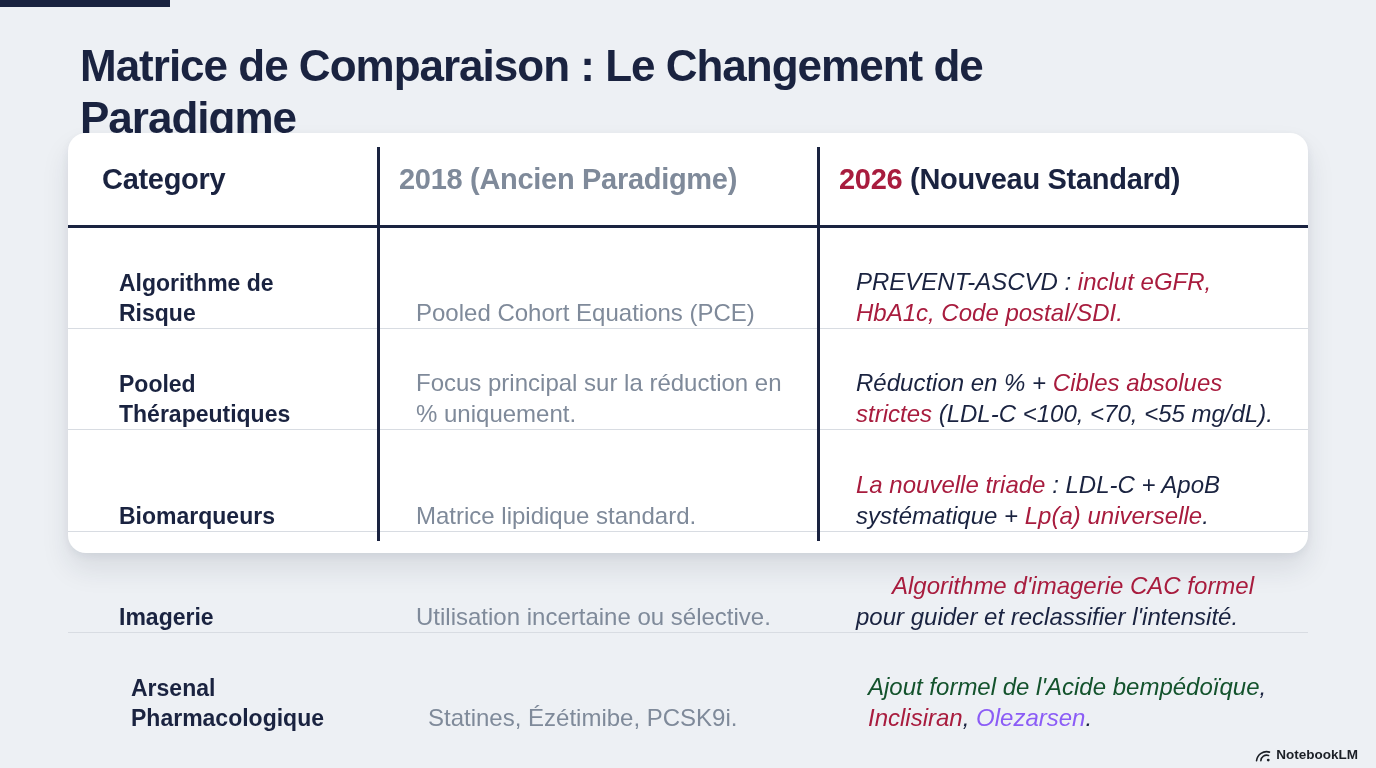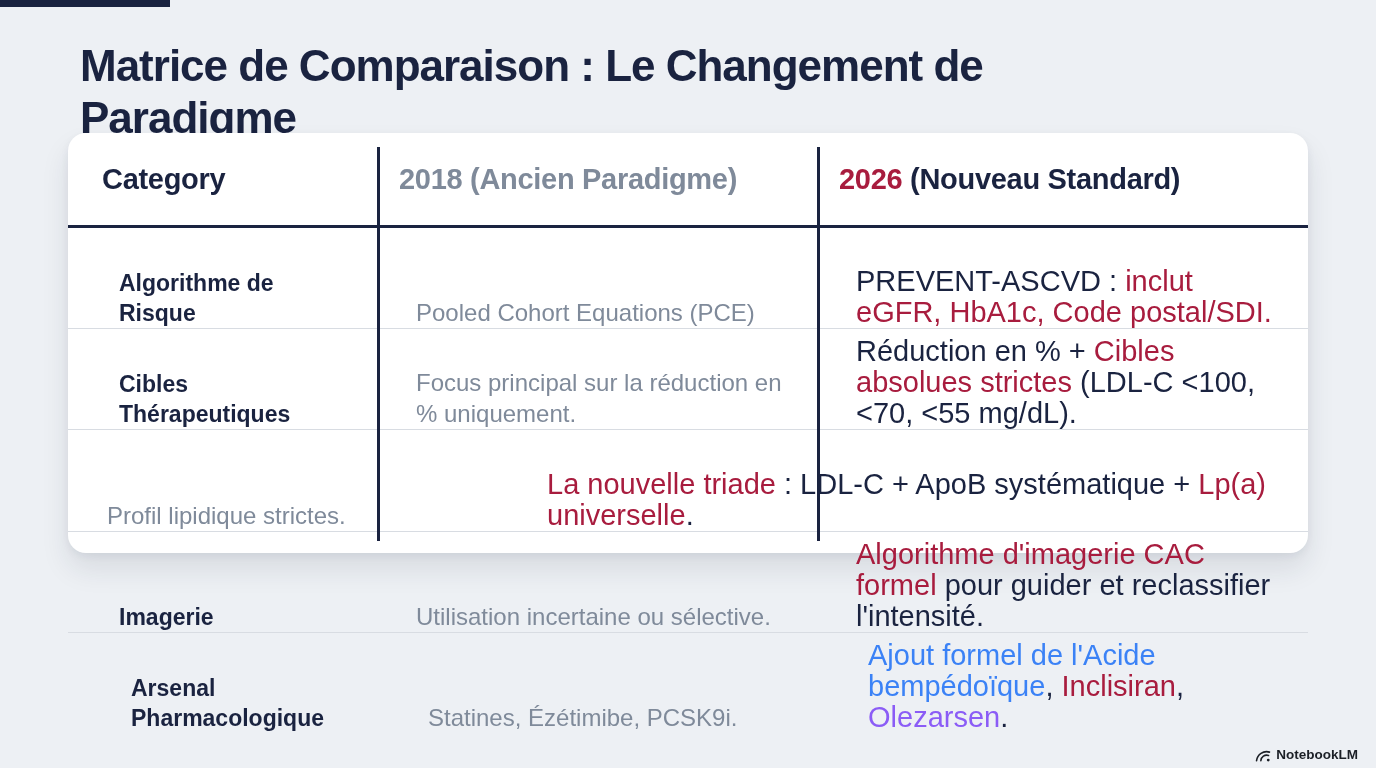--- a/index.html
+++ b/index.html
@@ -45,21 +45,21 @@
   }
   .trow:last-child{border-bottom:none;margin-left:12px;}
   .col1{width:309px;padding-left:34px;padding-right:78px;box-sizing:border-box;}
   .col2{width:440px;padding-left:22px;padding-right:30px;box-sizing:border-box;}
   .col3{flex:1;padding-left:22px;padding-right:28px;box-sizing:border-box;}
   .th{font-size:29px;font-weight:bold;letter-spacing:-0.3px;}
   .th-navy{color:#1a2340;}
   .th-gray{color:#7f8a9a;}
   .cell-cat{font-size:23px;font-weight:bold;color:#1a2340;line-height:30px;}
   .cell-old{font-size:24px;color:#7f8a9a;line-height:31px;}
-  .cell-new{font-size:29px;color:#1a2340;line-height:31px;}
+  .cell-new{font-size:24px;color:#1a2340;line-height:31px;font-style:italic;}
   .watermark{
     position:absolute;right:18px;bottom:6px;
     display:flex;align-items:flex-end;gap:5px;
     font-size:13.5px;font-weight:bold;color:#1b1f26;letter-spacing:0;
   }
   .watermark svg{display:block;}
 </style>
 </head>
 <body>
 
@@ -77,37 +77,38 @@
     <div class="th col3"><span style="color: rgb(168, 28, 62);">2026</span><span style="color: rgb(26, 35, 64);"> (Nouveau Standard)</span></div>
   </div>
 
   <div class="tbody">
     <div class="trow">
       <div class="cell-cat col1">Algorithme de Risque</div>
       <div class="cell-old col2">Pooled Cohort Equations (PCE)</div>
       <div class="cell-new col3"><span style="color: rgb(26, 35, 64);">PREVENT-ASCVD : </span><span style="color: rgb(168, 28, 62);">inclut eGFR, HbA1c, Code postal/SDI.</span></div>
     </div>
     <div class="trow">
-      <div class="cell-cat col1">Cibles Thérapeutiques</div>
+      <div class="cell-cat col1">Pooled Thérapeutiques</div>
       <div class="cell-old col2">Focus principal sur la réduction en % uniquement.</div>
       <div class="cell-new col3"><span style="color: rgb(26, 35, 64);">Réduction en % + </span><span style="color: rgb(168, 28, 62);">Cibles absolues strictes</span><span style="color: rgb(26, 35, 64);"> (LDL-C &lt;100, &lt;70, &lt;55 mg/dL).</span></div>
     </div>
     <div class="trow">
-      <div class="cell-old col2">Profil lipidique strictes.</div>
+      <div class="cell-cat col1">Biomarqueurs</div>
+      <div class="cell-old col2">Matrice lipidique standard.</div>
       <div class="cell-new col3"><span style="color: rgb(168, 28, 62);">La nouvelle triade</span><span style="color: rgb(26, 35, 64);"> : LDL-C + ApoB systématique + </span><span style="color: rgb(168, 28, 62);">Lp(a) universelle</span><span style="color: rgb(26, 35, 64);">.</span></div>
     </div>
     <div class="trow">
       <div class="cell-cat col1">Imagerie</div>
       <div class="cell-old col2">Utilisation incertaine ou sélective.</div>
-      <div class="cell-new col3"><span style="color: rgb(168, 28, 62);">Algorithme d'imagerie CAC formel</span><span style="color: rgb(26, 35, 64);"> pour guider et reclassifier l'intensité.</span></div>
+      <div class="cell-new col3"><span style="color: rgb(168, 28, 62); margin-left: 36px;">Algorithme d'imagerie CAC formel</span><span style="color: rgb(26, 35, 64);"> pour guider et reclassifier l'intensité.</span></div>
     </div>
     <div class="trow">
       <div class="cell-cat col1">Arsenal Pharmacologique</div>
       <div class="cell-old col2">Statines, Ézétimibe, PCSK9i.</div>
-      <div class="cell-new col3"><span style="color: #3b82f6;">Ajout formel de l'Acide bempédoïque</span><span style="color: rgb(26, 35, 64);">, </span><span style="color: rgb(168, 28, 62);">Inclisiran</span><span style="color: rgb(26, 35, 64);">, </span><span style="color: #8b5cf6;">Olezarsen</span><span style="color: rgb(26, 35, 64);">.</span></div>
+      <div class="cell-new col3"><span style="color: #14532d;">Ajout formel de l'Acide bempédoïque</span><span style="color: rgb(26, 35, 64);">, </span><span style="color: rgb(168, 28, 62);">Inclisiran</span><span style="color: rgb(26, 35, 64);">, </span><span style="color: #8b5cf6;">Olezarsen</span><span style="color: rgb(26, 35, 64);">.</span></div>
     </div>
   </div>
 </div>
 
 <div class="watermark">
   <span>
     <svg width="16" height="13" viewBox="0 0 26 21" fill="none">
       <g stroke="#1b1f26" stroke-width="2.6" fill="none" stroke-linecap="round">
         <path d="M2.5 19 A 16.5 16.5 0 0 1 23.5 5"></path>
         <path d="M9.5 19 A 9.5 9.5 0 0 1 22 10.5"></path>

